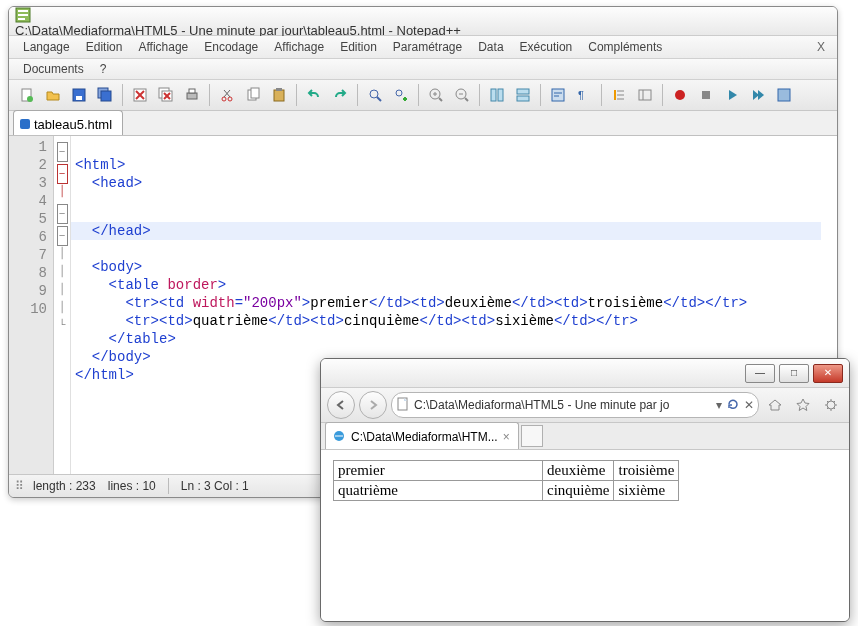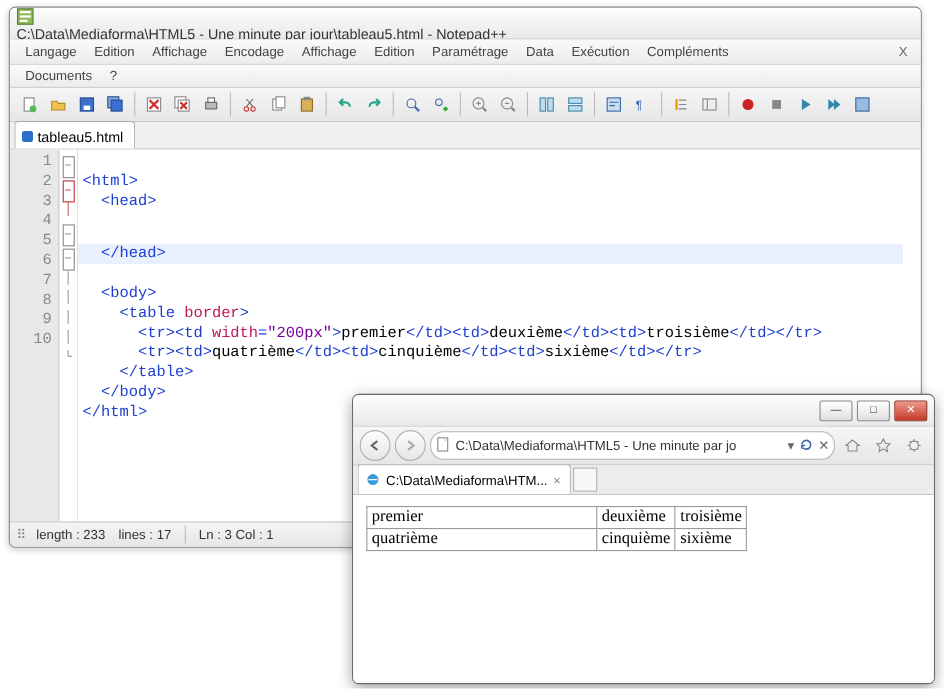--- a/index.html
+++ b/index.html
@@ -486,21 +486,21 @@
 <span class="line"><span class="tok-tag">      &lt;tr&gt;&lt;td&gt;</span><span class="tok-txt">quatrième</span><span class="tok-tag">&lt;/td&gt;&lt;td&gt;</span><span class="tok-txt">cinquième</span><span class="tok-tag">&lt;/td&gt;&lt;td&gt;</span><span class="tok-txt">sixième</span><span class="tok-tag">&lt;/td&gt;&lt;/tr&gt;</span></span>
 <span class="line"><span class="tok-tag">    &lt;/table&gt;</span></span>
 <span class="line"><span class="tok-tag">  &lt;/body&gt;</span></span>
 <span class="line"><span class="tok-tag">&lt;/html&gt;</span></span>
     </div>
   </div>
 
   <div class="statusbar">
     <span style="width:6px;color:#888;">⠿</span>
     <span>length : 233</span>
-    <span>lines : 17</span>
+    <span>lines : 10</span>
     <span class="sep"></span>
     <span>Ln : 3    Col : 1</span>
   </div>
 </div>
 
 <div class="ie-window">
   <div class="ie-title">
     <div class="ie-btn">—</div>
     <div class="ie-btn">□</div>
     <div class="ie-btn close">✕</div>

